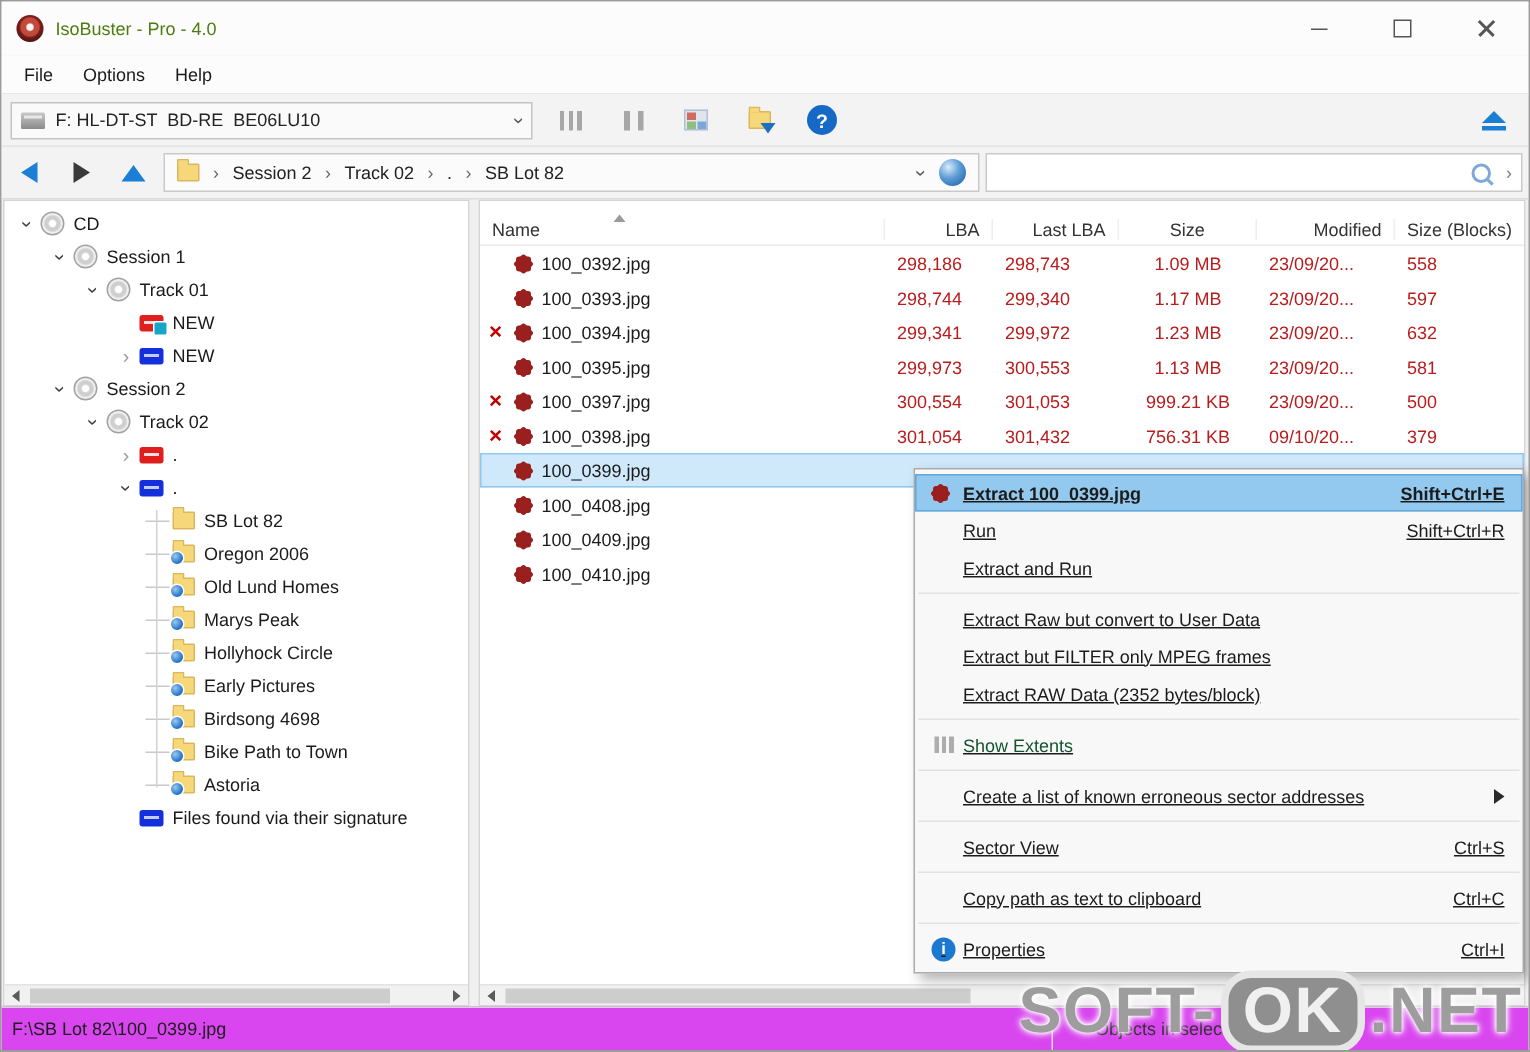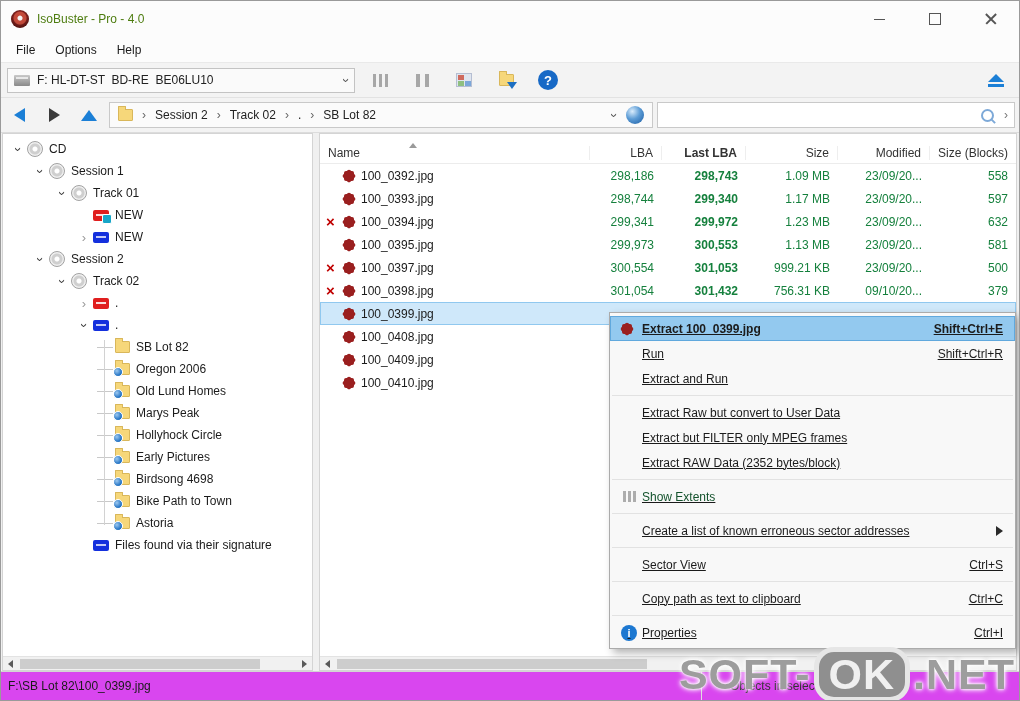--- a/index.html
+++ b/index.html
@@ -97,26 +97,26 @@
   .bluefs::before{content:"";position:absolute;left:3px;top:4px;width:10px;height:2px;background:rgba(255,255,255,.75);}
   .tlabel{color:#1b1b1b;}
   .tick{width:16px;height:1px;background:#c9c9c9;margin-right:2px;flex:0 0 auto;}
   .vline{position:absolute;left:101px;top:206px;height:185px;border-left:1px solid #d2d2d2;}
   
   .lheader{display:flex;height:26px;align-items:flex-end;border-bottom:1px solid #ececec;background:#fff;
            color:#333;padding-bottom:3px;position:relative;}
   .hcell{box-sizing:border-box;padding:0 8px;border-right:1px solid #eeeeee;}
   .h-name{flex:1;position:relative;}
   .h-num{text-align:right;}
-  .w-lba{width:72px;} .w-last{width:84px;font-weight:bold;} .w-size{width:92px;} .w-mod{width:92px;} .w-blk{width:86px;border-right:none;}
+  .w-lba{width:72px;} .w-last{width:84px;} .w-size{width:92px;text-align:center;} .w-mod{width:92px;} .w-blk{width:86px;border-right:none;}
   .sortcaret{position:absolute;top:-3px;left:33%;width:0;height:0;border-left:4px solid transparent;border-right:4px solid transparent;border-bottom:5px solid #9a9a9a;}
   .lrow{display:flex;height:23px;align-items:center;}
   .lrow.sel{background:#cfe8fa;outline:1px solid #90c8ef;outline-offset:-1px;}
   .c-name{flex:1;display:flex;align-items:center;padding-left:6px;box-sizing:border-box;overflow:hidden;}
-  .c-num{text-align:right;padding:0 8px;box-sizing:border-box;color:#15803d;}
+  .c-num{padding:0 8px;box-sizing:border-box;color:#b91c1c;}
   .errmark{width:15px;color:#c00000;font-weight:bold;font-size:15px;line-height:1;flex:0 0 auto;}
   .jpgicon{position:relative;width:12px;height:12px;margin:0 6px 0 2px;flex:0 0 auto;}
   .jpgicon::before,.jpgicon::after{content:"";position:absolute;inset:1px;background:#9a1f1f;border-radius:2px;}
   .jpgicon::after{transform:rotate(45deg);}
   .fname{color:#1b1b1b;}
   
   .hscroll{position:absolute;left:0;right:0;bottom:0;height:14px;background:#f1f1f1;border-top:1px solid #e3e3e3;
            display:flex;align-items:center;box-sizing:border-box;}
   .sarrow{width:15px;height:100%;display:flex;align-items:center;justify-content:center;}
   .sa-l{width:0;height:0;border-top:4px solid transparent;border-bottom:4px solid transparent;border-right:5px solid #5a5a5a;}

